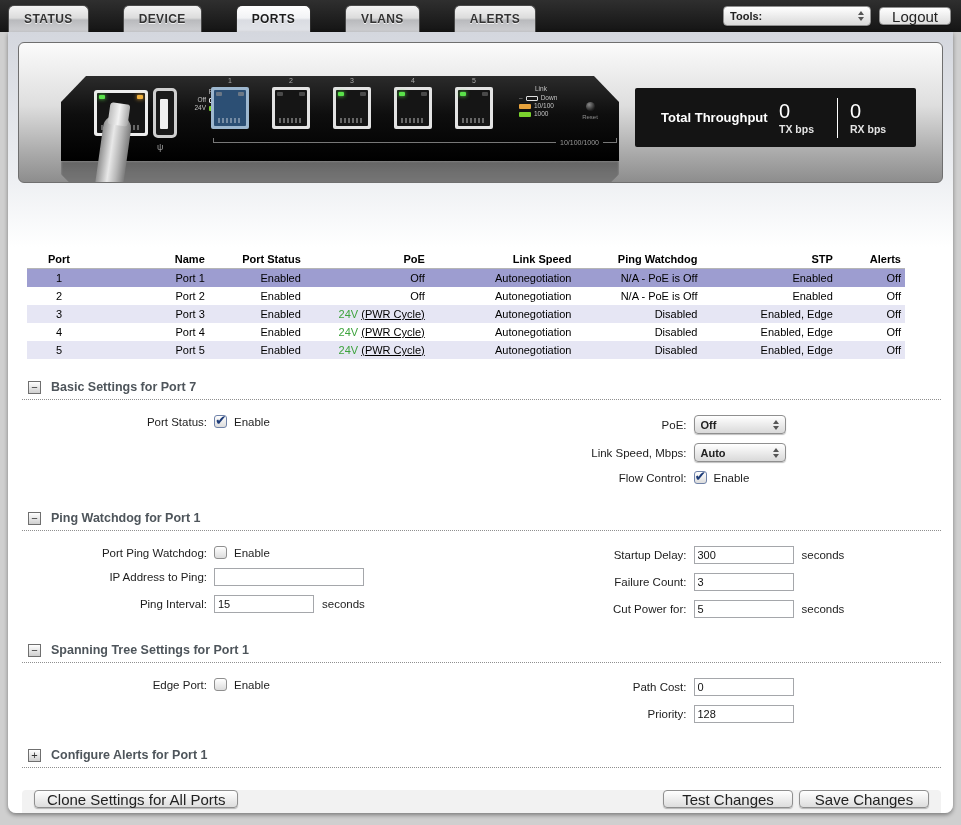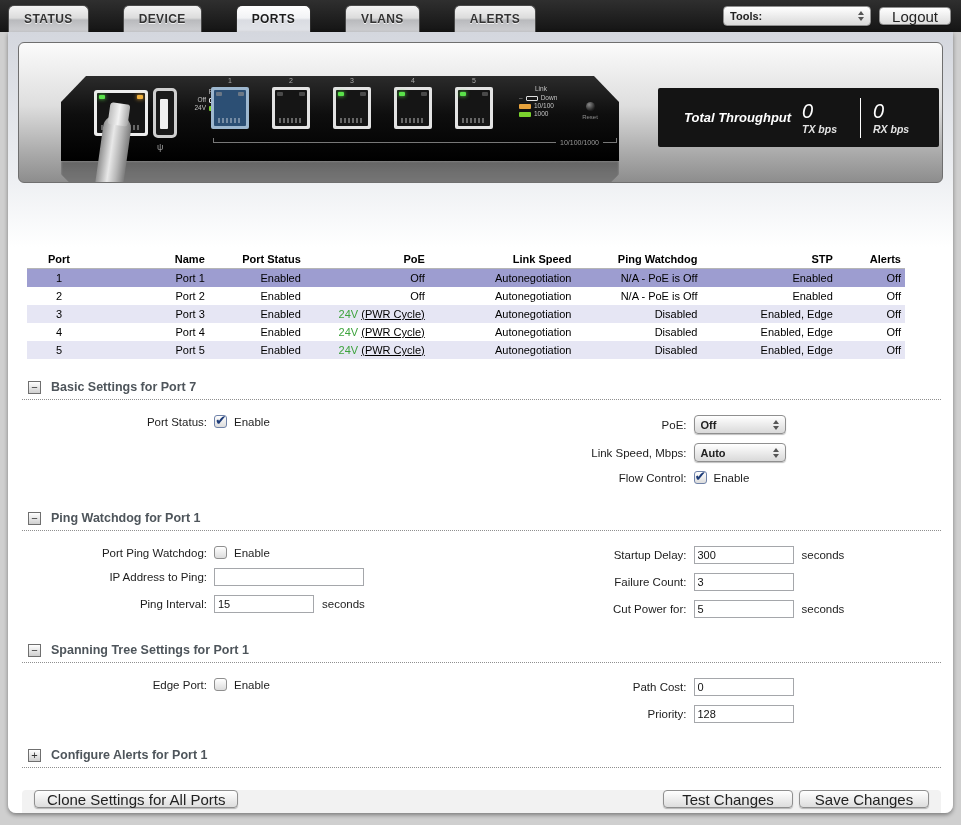--- a/index.html
+++ b/index.html
@@ -122,23 +122,23 @@
   .bracket-line.end { flex:0 0 14px; border-left:none; border-right:1px solid #787878; }
   .speed-text { font-size:7px; color:#9a9a9a; padding:0 4px; transform:translateY(3px); }
   .link-legend { left:458px; top:9px; width:64px; text-align:left; }
   .link-legend .title { margin-left:16px; margin-bottom:1px; }
   .link-legend .legend-row { justify-content:flex-start; }
   .dash { color:#9a9a9a; }
   .reset-wrap { position:absolute; left:516px; top:26px; width:26px; text-align:center; }
   .reset-dot { width:9px; height:9px; border-radius:50%; margin:0 auto 3px; background:radial-gradient(circle at 35% 30%, #8a8a8a, #1f1f1f 70%); cursor:pointer; }
   .reset-label { font-size:6px; color:#8d8d8d; }
   .tp-panel {
-    position:absolute; left:639px; top:45px; width:281px; height:59px;
+    position:absolute; left:616px; top:45px; width:281px; height:59px;
     background:#141414; border-radius:2px;
-    display:flex; align-items:center; color:#fff;font-style:italic;
+    display:flex; align-items:center; color:#fff;
   }
   .tp-title { font-size:13px; font-weight:bold; margin-left:26px; width:112px; line-height:14px; }
   .tp-group { margin-left:6px; width:58px; }
   .tp-value { font-size:20px; line-height:20px; font-weight:normal; }
   .tp-unit { font-size:10.5px; font-weight:bold; color:#e4e4e4; margin-top:2px; }
   .tp-divider { width:1px; height:40px; background:#fff; margin:0 6px 0 0; }
   
   .ports-table { position:absolute; left:19px; top:218px; border-collapse:collapse; table-layout:fixed; width:878px; font-size:11px; color:#000; }
   .ports-table th { font-weight:bold; padding:3px 4px; border-bottom:1px solid #b5b5b5; text-align:right; }
   .ports-table td { padding:3px 4px; text-align:right; height:13px; }

